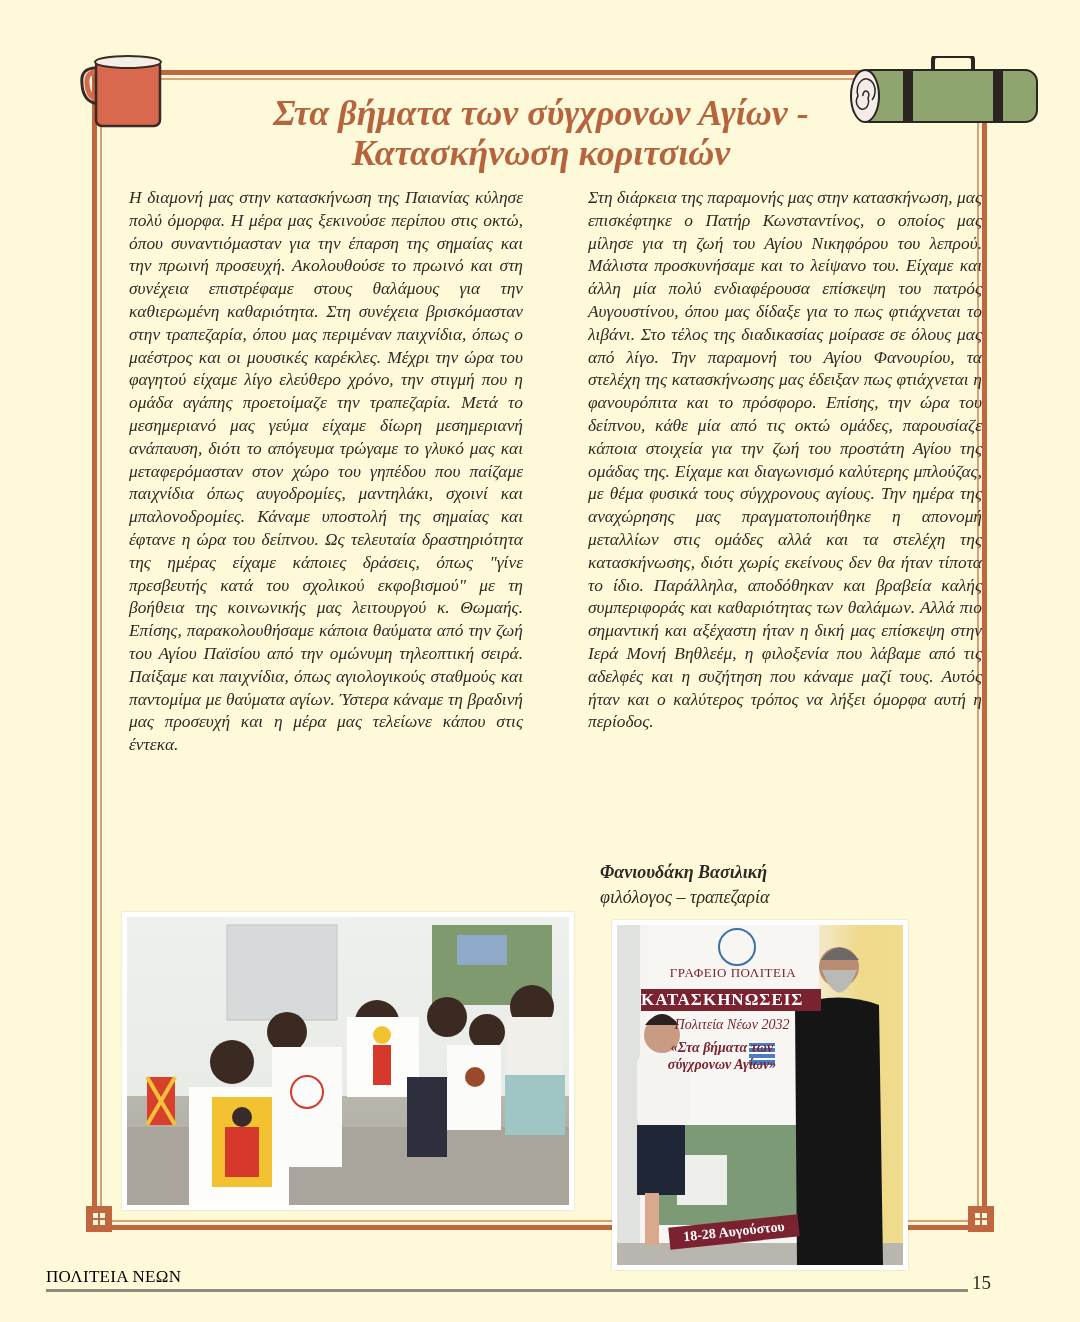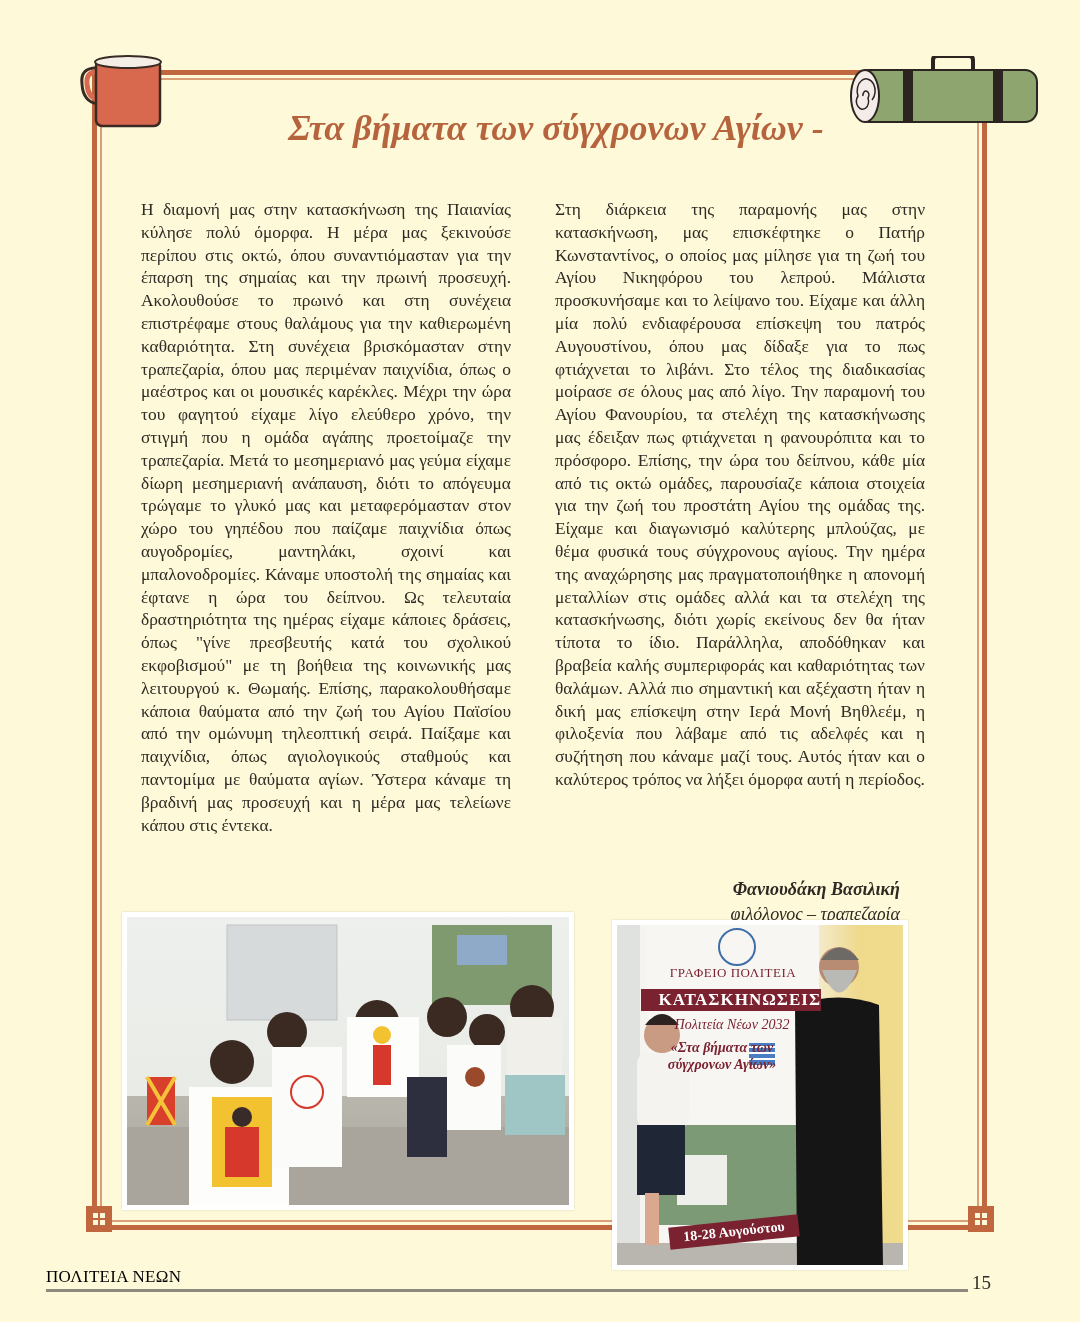--- a/index.html
+++ b/index.html
@@ -39,26 +39,26 @@
     text-align:center; color:#b5643d;
     font-style:italic; font-weight:bold;
     font-size:36px; line-height:40px;
   }
   .col {
     position:absolute; top:186px; width:394px;
     font-size:17.4px; line-height:22.8px;
     text-align:justify; color:#2e2b25;
   }
   .col.left { left:129px; }
-  .col.right { left:543px; }
-  .col p { margin:12px; }
+  .col.right { left:588px; }
+  .col p { margin:0;font-style:italic; }
 
   .signature {
-    position:absolute; left:600px; top:860px; width:300px; text-align:right;
-    font-style:italic; font-size:18px; line-height:25px;margin-top:17px;
+    position:absolute; left:600px; top:860px; width:300px; text-align:left;
+    font-style:italic; font-size:18px; line-height:25px;
   }
   .signature .name { font-weight:bold; }
 
   .photo {
     position:absolute; background:#fff; box-sizing:border-box; padding:5px;
     box-shadow:0 0 2px rgba(0,0,0,0.15);
   }
   .photo.kids { left:122px; top:912px; width:452px; height:298px; }
   .photo.priest { left:612px; top:920px; width:296px; height:350px; }
   .photo .inner { width:100%; height:100%; position:relative; overflow:hidden; }
@@ -66,21 +66,21 @@
   .kids .inner { background:linear-gradient(#eef0ee 0%, #e9ebe6 62%, #b9b6ad 62%, #a8a59c 100%); }
   .priest .inner { background:linear-gradient(90deg,#dfe2df 0%,#dfe2df 8%,#f6f4f0 8%,#f6f4f0 62%,#efd98a 85%,#f0dc8e 100%); }
 
   .banner-title {
     position:absolute; left:36px; top:40px; width:160px; text-align:center;
     color:#7a2230; font-size:13px; letter-spacing:0.5px;
   }
   .banner-red {
     position:absolute; left:24px; top:64px; width:180px; height:22px;
     background:#7a2230; color:#fff; font-size:17px; font-weight:bold;
-    text-align:right; line-height:22px; letter-spacing:1px;
+    text-align:left; line-height:22px; letter-spacing:1px;
   }
   .banner-sub {
     position:absolute; left:40px; top:92px; width:150px; text-align:center;
     color:#7a2230; font-style:italic; font-size:14px;
   }
   .banner-quote {
     position:absolute; left:40px; top:114px; width:130px; text-align:center;
     color:#7a2230; font-style:italic; font-weight:bold; font-size:14px; line-height:17px;
   }
   .banner-date {
@@ -117,22 +117,23 @@
 
 <svg class="mat" viewBox="0 0 200 70">
   <path d="M90 14 L90 4 Q90 0 94 0 L126 0 Q130 0 130 4 L130 14" fill="none" stroke="#2b2420" stroke-width="4"></path>
   <rect x="14" y="14" width="180" height="52" rx="12" fill="#8fa570" stroke="#2b2420" stroke-width="2"></rect>
   <rect x="60" y="14" width="10" height="52" fill="#2b2420"></rect>
   <rect x="150" y="14" width="10" height="52" fill="#2b2420"></rect>
   <ellipse cx="22" cy="40" rx="14" ry="26" fill="#f4ece8" stroke="#2b2420" stroke-width="2"></ellipse>
   <path d="M22 40 m-2 0 a3 4 0 1 1 5 2 a6 8 0 1 1 -10 -2 a9 12 0 1 1 14 4" fill="none" stroke="#2b2420" stroke-width="1.5"></path>
 </svg>
 
-<h1 class="title" style="margin:16px;">
+<h1 class="title" style="margin:1px;">
   <div>Στα βήματα των σύγχρονων Αγίων -</div>
+  <div>Κατασκήνωση κοριτσιών</div>
 </h1>
 
 <div class="col left">
   <p>Η διαμονή μας στην κατασκήνωση της Παιανίας κύλησε πολύ όμορφα. Η μέρα μας ξεκινούσε περίπου στις οκτώ, όπου συναντιόμασταν για την έπαρση της σημαίας και την πρωινή προσευχή. Ακολουθούσε το πρωινό και στη συνέχεια επιστρέφαμε στους θαλάμους για την καθιερωμένη καθαριότητα. Στη συνέχεια βρισκόμασταν στην τραπεζαρία, όπου μας περιμέναν παιχνίδια, όπως ο μαέστρος και οι μουσικές καρέκλες. Μέχρι την ώρα του φαγητού είχαμε λίγο ελεύθερο χρόνο, την στιγμή που η ομάδα αγάπης προετοίμαζε την τραπεζαρία. Μετά το μεσημεριανό μας γεύμα είχαμε δίωρη μεσημεριανή ανάπαυση, διότι το απόγευμα τρώγαμε το γλυκό μας και μεταφερόμασταν στον χώρο του γηπέδου που παίζαμε παιχνίδια όπως αυγοδρομίες, μαντηλάκι, σχοινί και μπαλονοδρομίες. Κάναμε υποστολή της σημαίας και έφτανε η ώρα του δείπνου. Ως τελευταία δραστηριότητα της ημέρας είχαμε κάποιες δράσεις, όπως "γίνε πρεσβευτής κατά του σχολικού εκφοβισμού" με τη βοήθεια της κοινωνικής μας λειτουργού κ. Θωμαής. Επίσης, παρακολουθήσαμε κάποια θαύματα από την ζωή του Αγίου Παϊσίου από την ομώνυμη τηλεοπτική σειρά. Παίξαμε και παιχνίδια, όπως αγιολογικούς σταθμούς και παντομίμα με θαύματα αγίων. Ύστερα κάναμε τη βραδινή μας προσευχή και η μέρα μας τελείωνε κάπου στις έντεκα.</p>
 </div>
 <div class="col right">
   <p>Στη διάρκεια της παραμονής μας στην κατασκήνωση, μας επισκέφτηκε ο Πατήρ Κωνσταντίνος, ο οποίος μας μίλησε για τη ζωή του Αγίου Νικηφόρου του λεπρού. Μάλιστα προσκυνήσαμε και το λείψανο του. Είχαμε και άλλη μία πολύ ενδιαφέρουσα επίσκεψη του πατρός Αυγουστίνου, όπου μας δίδαξε για το πως φτιάχνεται το λιβάνι. Στο τέλος της διαδικασίας μοίρασε σε όλους μας από λίγο. Την παραμονή του Αγίου Φανουρίου, τα στελέχη της κατασκήνωσης μας έδειξαν πως φτιάχνεται η φανουρόπιτα και το πρόσφορο. Επίσης, την ώρα του δείπνου, κάθε μία από τις οκτώ ομάδες, παρουσίαζε κάποια στοιχεία για την ζωή του προστάτη Αγίου της ομάδας της. Είχαμε και διαγωνισμό καλύτερης μπλούζας, με θέμα φυσικά τους σύγχρονους αγίους. Την ημέρα της αναχώρησης μας πραγματοποιήθηκε η απονομή μεταλλίων στις ομάδες αλλά και τα στελέχη της κατασκήνωσης, διότι χωρίς εκείνους δεν θα ήταν τίποτα το ίδιο. Παράλληλα, αποδόθηκαν και βραβεία καλής συμπεριφοράς και καθαριότητας των θαλάμων. Αλλά πιο σημαντική και αξέχαστη ήταν η δική μας επίσκεψη στην Ιερά Μονή Βηθλεέμ, η φιλοξενία που λάβαμε από τις αδελφές και η συζήτηση που κάναμε μαζί τους. Αυτός ήταν και ο καλύτερος τρόπος να λήξει όμορφα αυτή η περίοδος.</p>
 </div>
 
 <div class="signature">

